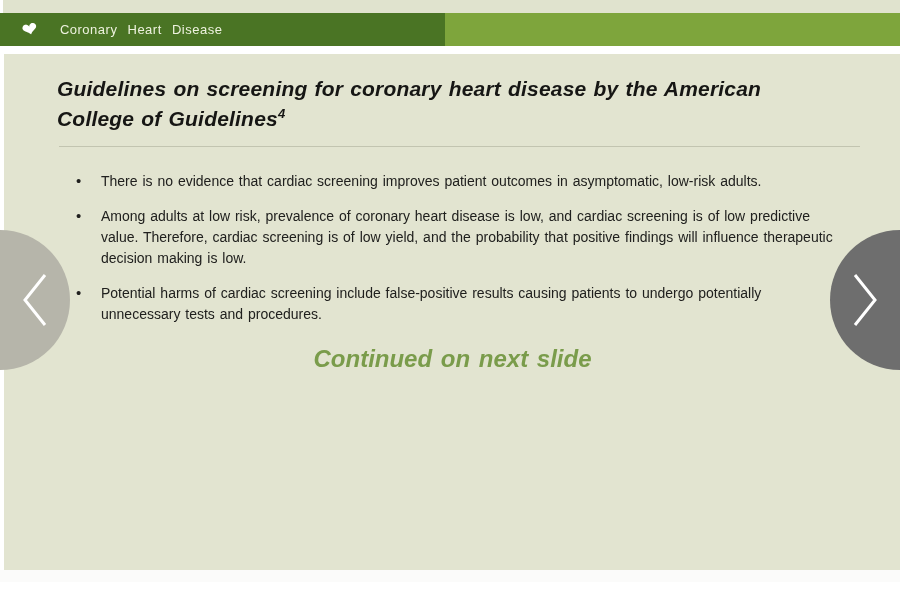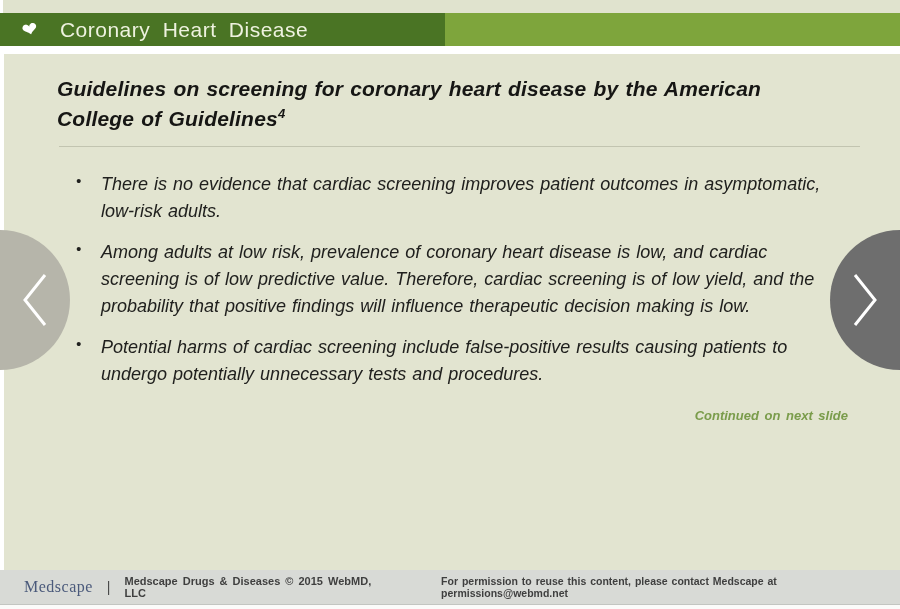--- a/index.html
+++ b/index.html
@@ -33,21 +33,21 @@
   }
   .heart-icon {
     color: #ffffff;
     font-size: 19px;
     line-height: 1;
     transform: rotate(-14deg);
     margin-right: 22px;
   }
   .header-title {
     color: #eef2df;
-    font-size: 21px;
+    font-size: 13px;
     letter-spacing: 0.5px;
     word-spacing: 6px;
     text-align: center;
   }
   
   .content {
     position: relative;
     height: 516px;
     background: #e2e4d0;
     border-left: 4px solid #ffffff;
@@ -71,39 +71,38 @@
     margin: 12px 40px 0 2px;
   }
   .bullet-list {
     list-style: none;
     margin: 24px 0 0 0;
     padding: 0 62px 0 0;
   }
   .bullet-list li {
     position: relative;
     padding-left: 44px;
-    font-size: 18px;
+    font-size: 14px;
     line-height: 1.5;
     color: #20201e;
     word-spacing: 1px;
     margin-bottom: 14px;
-    font-style: italic;
   }
   .bullet-list li::before {
     content: "\2022";
     position: absolute;
     left: 19px;
     top: -1px;
     font-size: 15px;
     color: #20201e;
   }
   .continued-note {
     margin: 20px 52px 0 0;
-    text-align: right;
-    font-size: 13px;
+    text-align: center;
+    font-size: 24px;
     font-style: italic;
     font-weight: bold;
     color: #7a9c4b;
     word-spacing: 2px;
   }
   
   .nav-circle {
     position: absolute;
     top: 230px;
     width: 140px; height: 140px;
@@ -190,22 +189,16 @@
     <svg viewBox="0 0 26 56">
       <polyline points="23,3 3,28 23,53" fill="none" stroke="#ffffff" stroke-width="3"></polyline>
     </svg>
   </div>
   <div class="nav-circle nav-next">
     <svg viewBox="0 0 26 56">
       <polyline points="3,3 23,28 3,53" fill="none" stroke="#ffffff" stroke-width="3"></polyline>
     </svg>
   </div>
 
-  <div class="footer">
-    <span class="medscape-logo">Medscape</span>
-    <span class="footer-separator">|</span>
-    <span class="footer-copyright">Medscape Drugs &amp; Diseases © 2015  WebMD, LLC</span>
-    <span class="footer-permission">For permission to reuse this content,  please contact Medscape at permissions@webmd.net</span>
-  </div>
 
   <div class="bottom-strip"></div>
 
 </div>
 
 </body></html>

